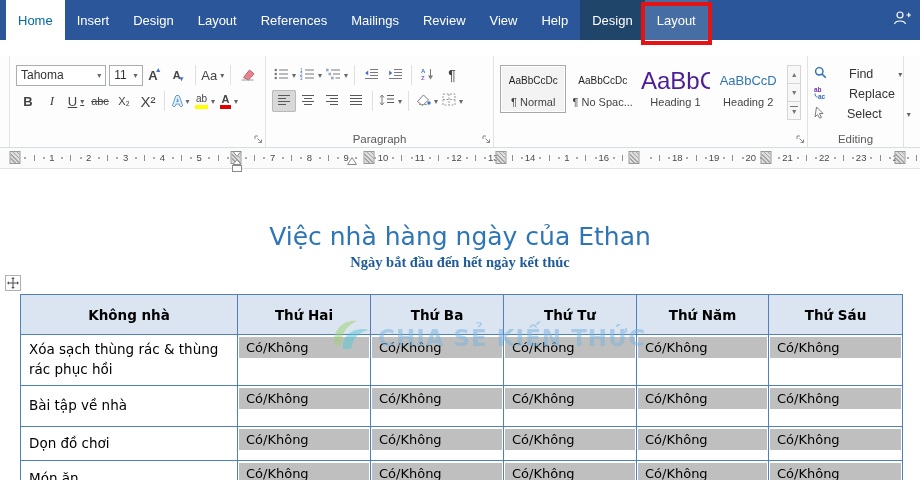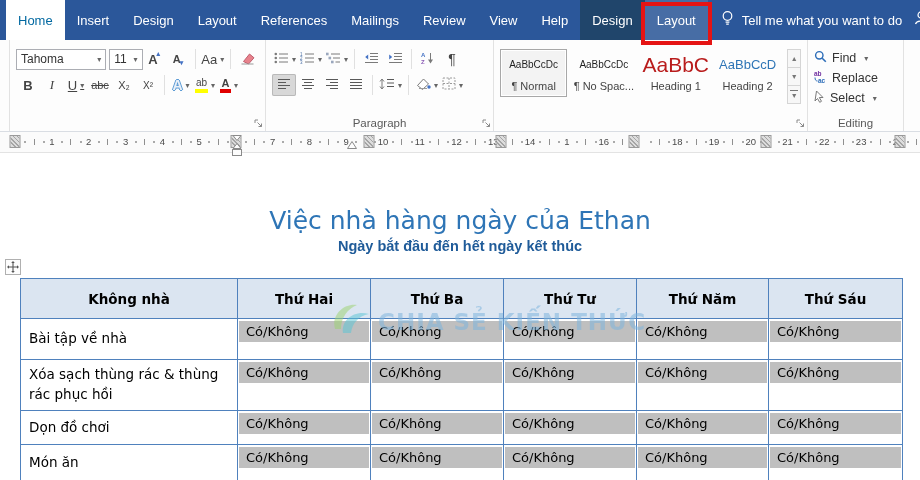--- a/index.html
+++ b/index.html
@@ -9,21 +9,21 @@
   .flexc{display:contents;}
   .tab{color:#fff;font-size:13px;display:flex;align-items:center;padding:0 12px;white-space:nowrap;}
   .tab.active{background:#fff;color:#0369a1;}
   .tab.ctx-dark{background:#20456b;}
   .tab.ctx-light{background:#476da5;position:relative;}
   .redbox{position:absolute;left:-4px;right:-4px;top:2px;bottom:-5px;border:4px solid #e51414;pointer-events:none;z-index:40;}
   .tellme{display:flex;align-items:center;gap:7px;color:#fff;font-size:13px;padding:0 12px;white-space:nowrap;}
   .spacer{flex:1;}
   .share{display:flex;align-items:center;padding-right:8px;}
   
-  .ribbon{height:91px;background:#fdfdfd;display:flex;border-bottom:1px solid #d9dde3;position:relative;}
+  .ribbon{height:91px;background:#fdfdfd;display:flex;border-bottom:1px solid #d9dde3;position:relative;margin-top:16px;}
   .rgroup{position:relative;border-right:1px solid #e2e2e2;padding:6px 6px 16px;box-sizing:border-box;}
   .sliver{width:10px;padding:0;}
   .glabel{position:absolute;bottom:2px;left:0;right:0;text-align:center;font-size:11.5px;color:#5a5a5a;}
   .launcher{position:absolute;right:2px;bottom:3px;line-height:0;}
   .rrow{display:flex;align-items:center;height:26px;}
   .btn{display:inline-flex;align-items:center;justify-content:center;min-width:20px;height:22px;padding:0 2px;
        font-size:13px;color:#444;border-radius:2px;position:relative;}
   .btn.pressed{background:#d8d8d8;box-shadow:inset 0 0 0 1px #b9b9b9;}
   .combo{display:flex;align-items:center;justify-content:space-between;border:1px solid #abadb3;background:#fff;
          height:21px;font-size:12px;color:#333;padding:0 4px;box-sizing:border-box;}
@@ -35,69 +35,60 @@
   .stackbar .bar{width:13px;height:4px;margin-top:1px;}
   .ital{font-family:"Liberation Serif",serif;font-style:italic;}
   .undl{text-decoration:underline;}
   .strike{text-decoration:line-through;font-size:11px;}
   .fxA{font-weight:bold;font-size:14px;color:#eaf0f8;text-shadow:-1px 0 #5b9bd5,1px 0 #5b9bd5,0 -1px #5b9bd5,0 1px #5b9bd5;}
   
   .styles-row{display:flex;gap:3px;align-items:flex-start;}
   .scard{width:69px;text-align:center;padding:2px 1px;border:1px solid transparent;box-sizing:content-box;}
   .scard.selected{border-color:#a8a8a8;background:#f3f3f3;box-shadow:inset 0 0 0 1px #fff;}
   .sprev{font-size:10px;color:#1f1f1f;height:26px;line-height:26px;white-space:nowrap;overflow:hidden;}
-  .scard.h1 .sprev{font-size:21px;color:#b91c1c;}
+  .scard.h1 .sprev{font-size:24px;color:#4c1d95;}
   .scard.h2 .sprev{font-size:13px;color:#2e75b6;}
   .sname{font-size:11px;color:#444;white-space:nowrap;overflow:hidden;height:16px;line-height:16px;}
   .sstrip{width:15px;margin-left:3px;display:flex;flex-direction:column;}
   .sstrip .scell{height:17px;border:1px solid #d5d5d5;background:#f7f7f7;font-size:7px;color:#777;
       display:flex;flex-direction:column;align-items:center;justify-content:center;margin-bottom:-1px;}
   .morebar{width:8px;height:1px;background:#777;margin-bottom:1px;}
   
-  .edrow{display:flex;align-items:center;gap:5px;height:20px;font-size:12.5px;color:#333;white-space:nowrap;}
+  .edrow{display:flex;align-items:center;gap:22px;height:20px;font-size:12.5px;color:#333;white-space:nowrap;}
   
   .ruler{height:20px;background:#fbfbfb;border-bottom:1px solid #e3e3e3;position:relative;overflow:visible;z-index:5;}
   .rnum{position:absolute;top:4px;font-size:9.5px;color:#4a4a4a;transform:translateX(-50%);}
   .rdot{position:absolute;width:2px;height:2px;top:9px;border-radius:50%;background:#8f8f8f;}
   .rpipe{position:absolute;width:1px;height:6px;top:7px;background:#8f8f8f;}
   .rhatch{position:absolute;top:3px;width:11px;height:13px;border:1px solid #9a9a9a;box-sizing:border-box;
       background:repeating-linear-gradient(45deg,#a5a5a5 0 1px,#ddd 1px 3px);transform:translateX(-50%);}
   .rmark{position:absolute;transform:translateX(-50%);line-height:0;}
   
   .doc{position:relative;height:329px;background:#fff;overflow:hidden;}
   .title{margin:53px 0 0;text-align:center;font-family:"DejaVu Sans",sans-serif;font-size:25px;font-weight:normal;color:#2e75b6;}
-  .subtitle{margin:3px 16px 0;text-align:center;font-family:Liberation Sans, sans-serif;font-size:14.5px;font-weight:bold;color:#1f5b99;}
+  .subtitle{margin:3px 16px 0;text-align:center;font-family:Liberation Serif, serif;font-size:14.5px;font-weight:bold;color:#1f5b99;}
   .handle{position:absolute;left:5px;top:106px;width:16px;height:16px;border:1px solid #b0b0b0;background:#fdfdfd;
       display:flex;align-items:center;justify-content:center;box-sizing:border-box;z-index:4;}
   .wm{position:absolute;left:328px;top:144px;display:flex;align-items:center;z-index:2;pointer-events:none;}
   .wmtext{font-family:"DejaVu Sans",sans-serif;font-weight:bold;font-size:23px;letter-spacing:1px;color:rgba(125,180,220,.55);white-space:nowrap;}
   .wmlogo{opacity:.5;margin-right:2px;}
   table.chores{position:absolute;left:20px;top:125px;border-collapse:collapse;table-layout:fixed;z-index:1;
       font-family:"DejaVu Sans",sans-serif;}
   .chores th,.chores td{border:1px solid #4f81bd;overflow:hidden;}
   .chores th{background:#dbe5f1;font-size:13.5px;font-weight:bold;color:#000;height:37px;position:relative;z-index:3;}
   td.lbl{font-size:13.5px;color:#000;padding:4px 8px;vertical-align:middle;line-height:1.45;}
   td.d{vertical-align:top;padding:2px 1px 0;}
   .band{background:#bfbfbf;height:21px;line-height:21px;font-size:13px;color:#000;padding-left:7px;position:relative;z-index:3;}
 </style>
 </head>
 <body>
 
 <div class="tabbar">
   <div class="flexc" id="tab-list"><div class="tab active">Home</div><div class="tab">Insert</div><div class="tab">Design</div><div class="tab">Layout</div><div class="tab">References</div><div class="tab">Mailings</div><div class="tab">Review</div><div class="tab">View</div><div class="tab">Help</div></div>
   <div class="flexc" id="ctx-tab-list"><div class="tab ctx-dark">Design</div><div class="tab ctx-light">Layout<div class="redbox"></div></div></div>
-  <div class="tellme">
-    <span>
-      <svg width="15" height="17" viewBox="0 0 15 17">
-          <circle cx="7.5" cy="6" r="4.3" fill="none" stroke="#fff" stroke-width="1.2"></circle>
-          <path d="M5.6 12.2h3.8M6.2 14.2h2.6" stroke="#fff" stroke-width="1.2" fill="none"></path>
-        </svg>
-    </span>
-    <span>Tell me what you want to do</span>
-  </div>
   <div class="spacer"></div>
   <div class="share">
     <span>
       <svg width="19" height="16" viewBox="0 0 19 16">
           <circle cx="7" cy="5" r="3" fill="none" stroke="#fff" stroke-width="1.2"></circle>
           <path d="M1.5 14c1.2-4 9.8-4 11 0" fill="none" stroke="#fff" stroke-width="1.2"></path>
           <path d="M13.5 5h4.5M15.7 2.8v4.4" stroke="#fff" stroke-width="1.2"></path>
         </svg>
     </span>
   </div>
@@ -147,21 +138,21 @@
       <span class="btn undl">
           <span>U</span>
           <span class="arrow">▾</span>
         </span>
       <span class="btn strike">
           <span>abc</span>
         </span>
       <span class="btn" style="font-size:11px">
           <span>X₂</span>
         </span>
-      <span class="btn" style="font-size:10px">
+      <span class="btn" style="font-size:15px">
           <span>X²</span>
         </span>
       <span class="vsep"></span>
       <span class="btn">
           <span class="fxA">A</span>
           <span class="arrow">▾</span>
         </span>
       <span class="btn">
         <span class="stackbar">
             <span style="font-size:10px;line-height:10px">ab</span>
@@ -504,40 +495,40 @@
         <tr>
           <th>Không nhà</th>
           <th>Thứ Hai</th>
           <th>Thứ Ba</th>
           <th>Thứ Tư</th>
           <th>Thứ Năm</th>
           <th>Thứ Sáu</th>
         </tr>
       </thead>
       <tbody>
+        <tr style="height: 51px;">
+          <td class="lbl">Xóa sạch thùng rác &amp; thùng rác phục hồi</td>
+          <td class="d">
+            <div class="band">Có/Không</div>
+          </td>
+          <td class="d">
+            <div class="band">Có/Không</div>
+          </td>
+          <td class="d">
+            <div class="band">Có/Không</div>
+          </td>
+          <td class="d">
+            <div class="band">Có/Không</div>
+          </td>
+          <td class="d">
+            <div class="band">Có/Không</div>
+          </td>
+        </tr>
         <tr style="height: 41px;">
           <td class="lbl">Bài tập về nhà</td>
-          <td class="d">
-            <div class="band">Có/Không</div>
-          </td>
-          <td class="d">
-            <div class="band">Có/Không</div>
-          </td>
-          <td class="d">
-            <div class="band">Có/Không</div>
-          </td>
-          <td class="d">
-            <div class="band">Có/Không</div>
-          </td>
-          <td class="d">
-            <div class="band">Có/Không</div>
-          </td>
-        </tr>
-        <tr style="height: 51px;">
-          <td class="lbl">Xóa sạch thùng rác &amp; thùng rác phục hồi</td>
           <td class="d">
             <div class="band">Có/Không</div>
           </td>
           <td class="d">
             <div class="band">Có/Không</div>
           </td>
           <td class="d">
             <div class="band">Có/Không</div>
           </td>
           <td class="d">

